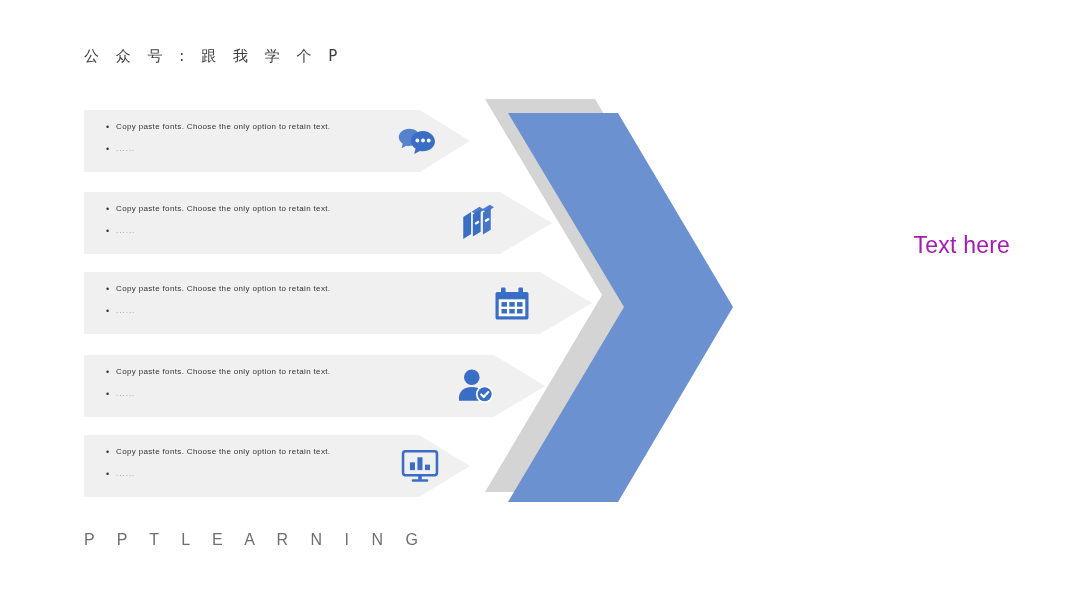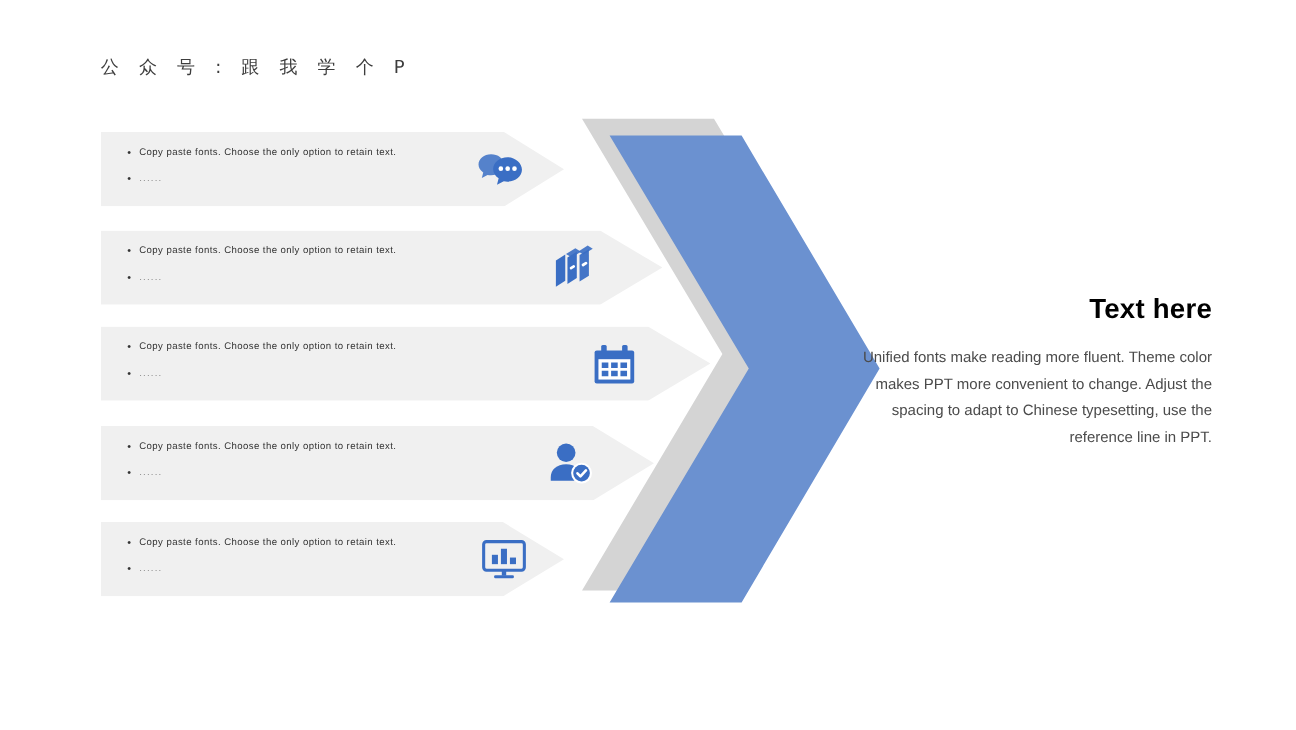--- a/index.html
+++ b/index.html
@@ -113,23 +113,23 @@
   
   #right-panel {
     position: absolute;
     right: 70px;
     top: 228px;
     width: 310px;
     text-align: right;
   }
   #right-title {
     font-size: 23px;
-    font-weight: bold;
-    color: #000000;
-    margin: 16px 0 16px 0;
+    font-weight: normal;
+    color: #a21caf;
+    margin: 4px 0 16px 0;
     letter-spacing: 0.2px;
   }
   #right-body {
     font-size: 12.5px;
     line-height: 22px;
     color: #4b4b4b;
   }
 </style>
 </head>
 <body>
@@ -263,16 +263,16 @@
       <rect x="29.4" y="22.5" width="5.5" height="6" fill="#3a6ec4"></rect>
       <rect x="22" y="34" width="4" height="5" fill="#3a6ec4"></rect>
       <rect x="15" y="38.5" width="18" height="2.8" rx="1.2" fill="#3a6ec4"></rect>
     </svg>
         </div>
       </div>
     </div>
 
   <div id="right-panel">
     <div id="right-title">Text here</div>
-    <div id="right-body">Unified fonts make reading more fluent. Theme color makes PPT more convenient to change. Adjust the spacing to adapt to Chinese typesetting, use the reference line in PPT.</div>
   </div>
 
+  <div id="footer-text">P P T   L E A R N I N G</div>
 </div>
 
 </body></html>

